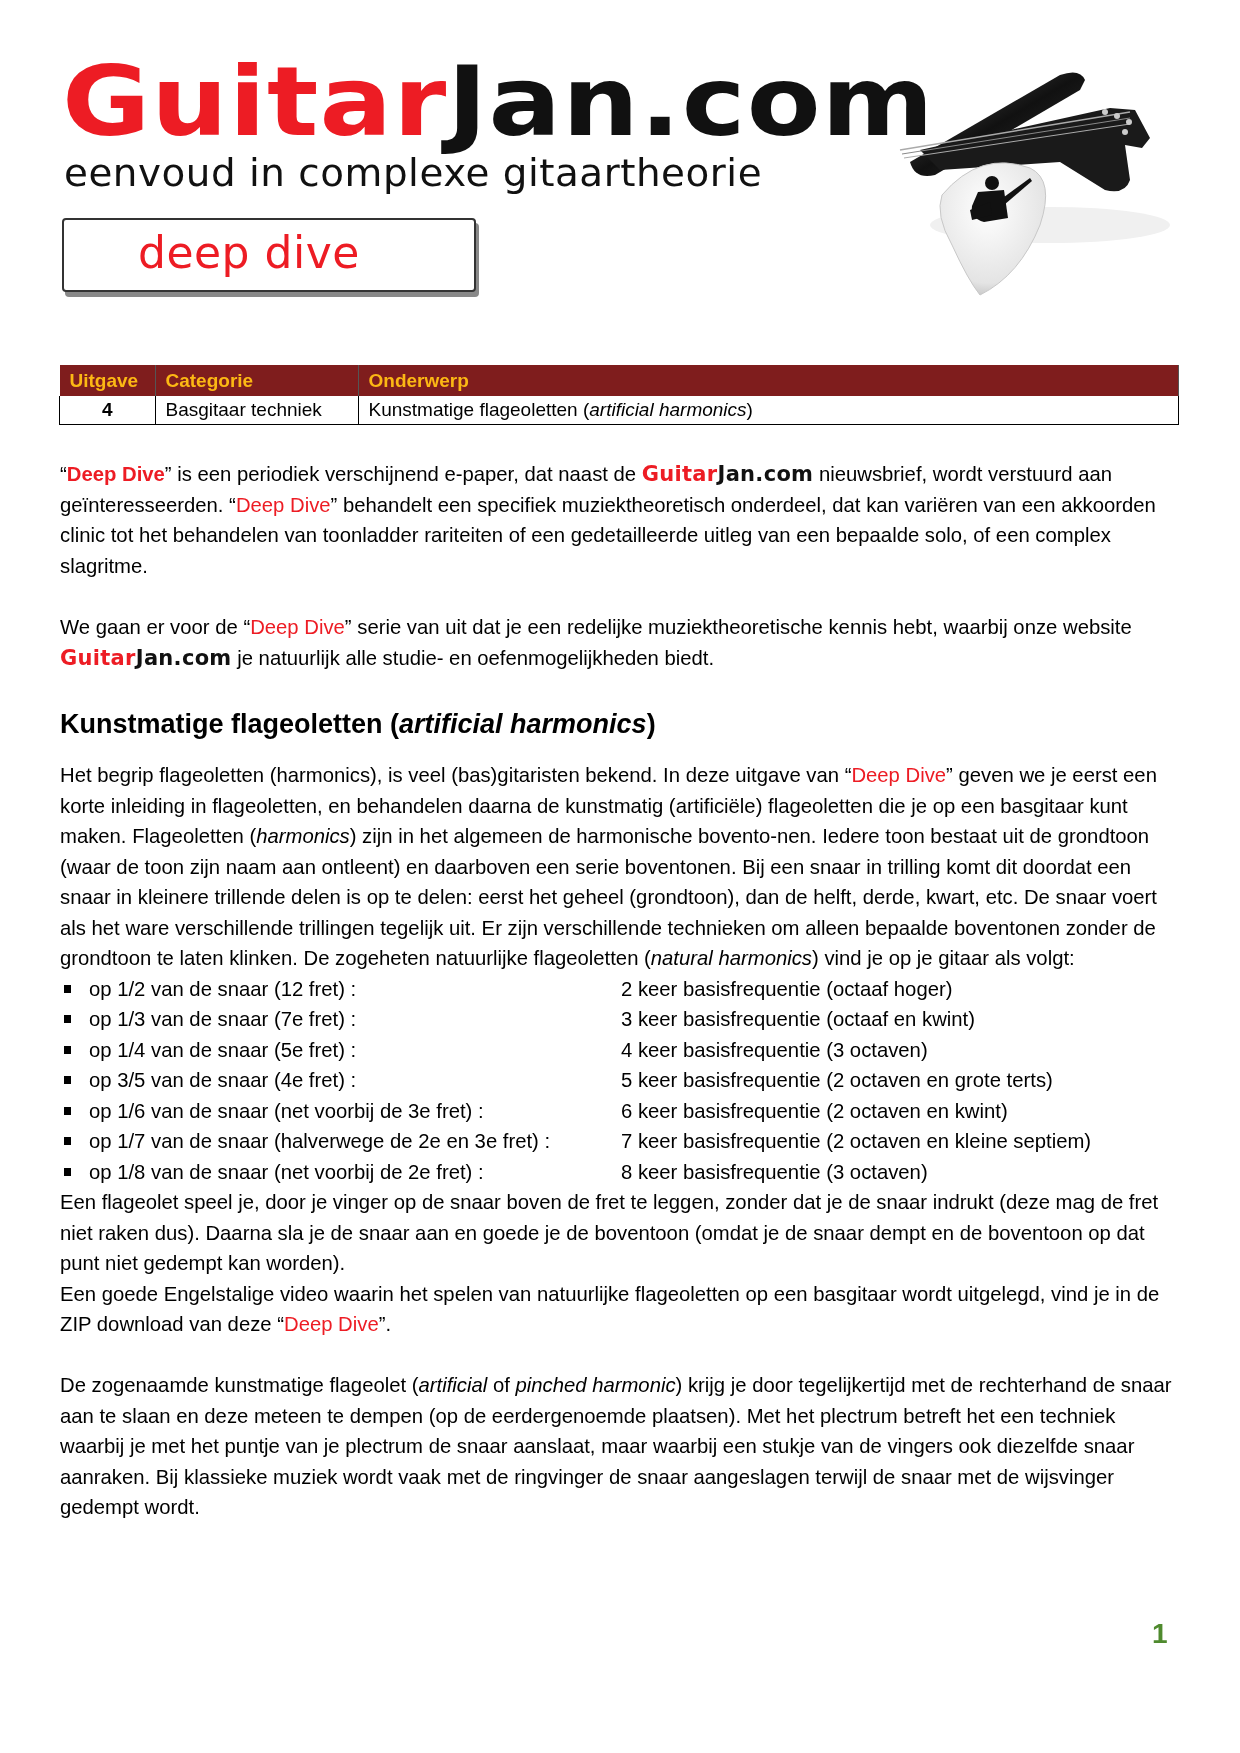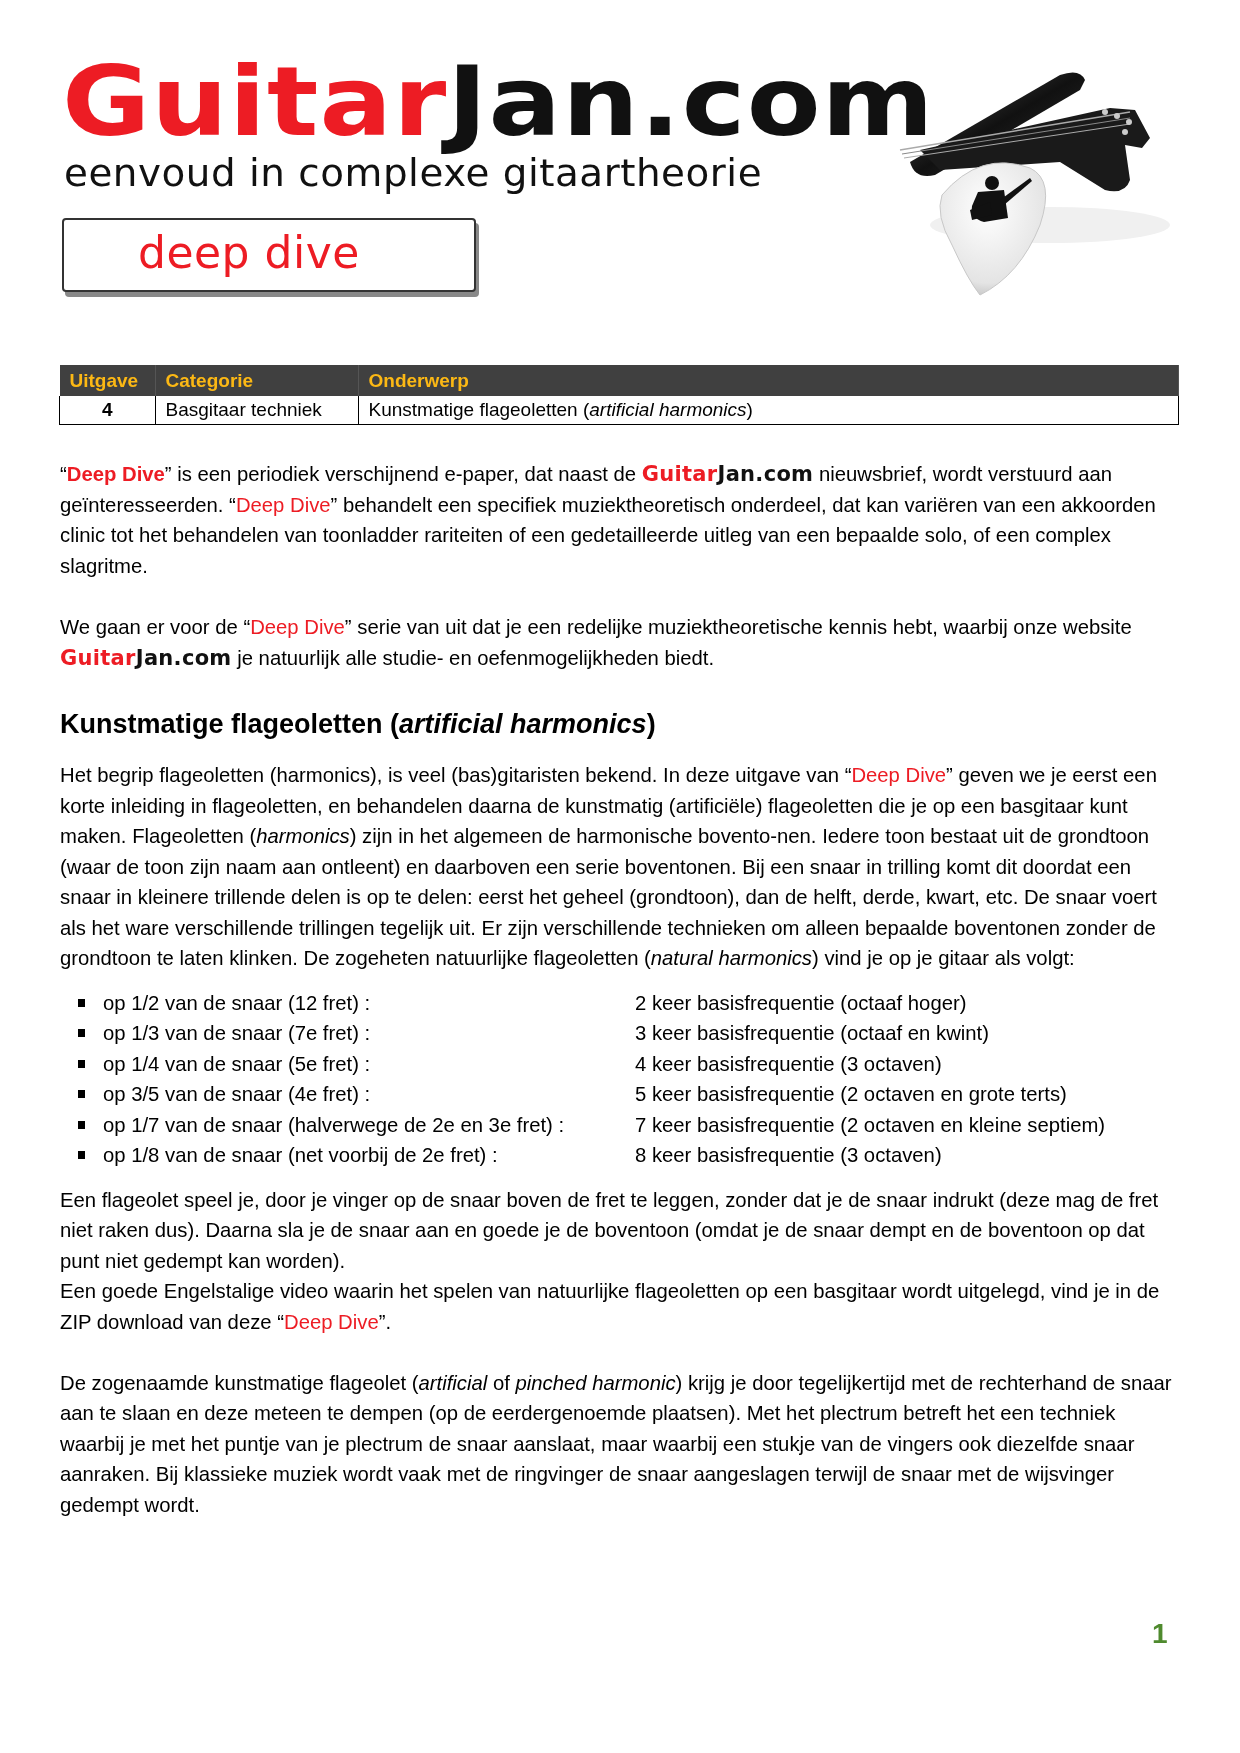--- a/index.html
+++ b/index.html
@@ -20,39 +20,39 @@
     box-shadow:3px 5px 0 #888; }
   .deep-label { position:absolute; left:74px; top:4px; font-family:"DejaVu Sans", sans-serif;
     font-size:44px; line-height:58px; color:#ed1c24; letter-spacing:0.5px; }
 
   
   .graphic { position:absolute; left:880px; top:50px; width:300px; height:260px; }
 
   
   .info-table { position:absolute; left:59px; top:365px; width:1120px; border-collapse:collapse;
     font-family:"Liberation Sans", sans-serif; font-size:19px; }
-  .info-table th { background:#404040; color:#fcb814; font-weight:bold; text-align:left;
+  .info-table th { background:#7f1d1d; color:#fcb814; font-weight:bold; text-align:left;
     height:31px; padding:0 10px; border-right:1px solid #555; }
   .info-table td { height:28px; padding:0 10px; border:1px solid #000; border-top:none; background:#fff; }
   .info-table td.num { text-align:center; font-weight:bold; }
   .info-table td.cat { font-weight:normal; }
 
   
   .text { position:absolute; left:60px; width:1125px; font-family:"Liberation Sans", sans-serif;
     font-size:20.3px; line-height:30.5px; color:#000; }
   .red { color:#ed1c24; }
   .redb { color:#ed1c24; font-weight:bold; }
   .inline-logo { font-family:"DejaVu Sans", sans-serif; font-weight:bold; font-size:21px; letter-spacing:0.3px; }
   .inline-logo .g { color:#ed1c24; }
   .inline-logo .j { color:#111; }
 
   .heading { position:absolute; left:60px; top:706px; font-family:"Liberation Sans", sans-serif;
     font-weight:bold; font-size:27px; line-height:36px; }
 
-  .bullets { list-style:none; margin:14px; padding:0; }
+  .bullets { list-style:none; margin:0; padding:0; }
   .bullets li { position:relative; padding-left:29px; height:30.5px; white-space:nowrap; }
   .bullets li::before { content:""; position:absolute; left:4px; top:11px; width:7px; height:8px; background:#000; }
   .bullets .col1 { display:inline-block; width:532px; }
 
   .page-num { position:absolute; left:1152px; top:1618px; font-family:"Liberation Sans", sans-serif;
     font-weight:bold; font-size:28px; color:#4f8a2e; }
 </style>
 </head>
 <body>
 
@@ -132,20 +132,21 @@
 <div class="text" style="top:760px">
   <div>
     <span>Het begrip flageoletten (harmonics), is veel (bas)gitaristen bekend. In deze uitgave van “</span><span class="red">Deep Dive</span><span>” geven we je eerst een korte inleiding in flageoletten, en behandelen daarna de kunstmatig (artificiële) flageoletten die je op een basgitaar kunt maken. Flageoletten (</span><i>harmonics</i><span>) zijn in het algemeen de harmonische bovento-nen. Iedere toon bestaat uit de grondtoon (waar de toon zijn naam aan ontleent) en daarboven een serie boventonen. Bij een snaar in trilling komt dit doordat een snaar in kleinere trillende delen is op te delen: eerst het geheel (grondtoon), dan de helft, derde, kwart, etc. De snaar voert als het ware verschillende trillingen tegelijk uit. Er zijn verschillende technieken om alleen bepaalde boventonen zonder de grondtoon te laten klinken. De zogeheten natuurlijke flageoletten (</span><i>natural harmonics</i><span>) vind je op je gitaar als volgt:</span>
   </div>
 
   <ul class="bullets">
     <li><span class="col1">op 1/2 van de snaar (12 fret) :</span><span>2 keer basisfrequentie (octaaf hoger)</span></li>
     <li><span class="col1">op 1/3 van de snaar (7e fret) :</span><span>3 keer basisfrequentie (octaaf en kwint)</span></li>
     <li><span class="col1">op 1/4 van de snaar (5e fret) :</span><span>4 keer basisfrequentie (3 octaven)</span></li>
     <li><span class="col1">op 3/5 van de snaar (4e fret) :</span><span>5 keer basisfrequentie (2 octaven en grote terts)</span></li>
+    <li><span class="col1">op 1/6 van de snaar (net voorbij de 3e fret) :</span><span>6 keer basisfrequentie (2 octaven en kwint)</span></li>
     <li><span class="col1">op 1/7 van de snaar (halverwege de 2e en 3e fret) :</span><span>7 keer basisfrequentie (2 octaven en kleine septiem)</span></li>
     <li><span class="col1">op 1/8 van de snaar (net voorbij de 2e fret) :</span><span>8 keer basisfrequentie (3 octaven)</span></li>
   </ul>
 
   <div>Een flageolet speel je, door je vinger op de snaar boven de fret te leggen, zonder dat je de snaar indrukt (deze mag de fret niet raken dus). Daarna sla je de snaar aan en goede je de boventoon (omdat je de snaar dempt en de boventoon op dat punt niet gedempt kan worden).</div>
   <div>
     <span>Een goede Engelstalige video waarin het spelen van natuurlijke flageoletten op een basgitaar wordt uitgelegd, vind je in de ZIP download van deze “</span><span class="red">Deep Dive</span><span>”.</span>
   </div>
   <div style="height:30.5px"></div>
   <div>

